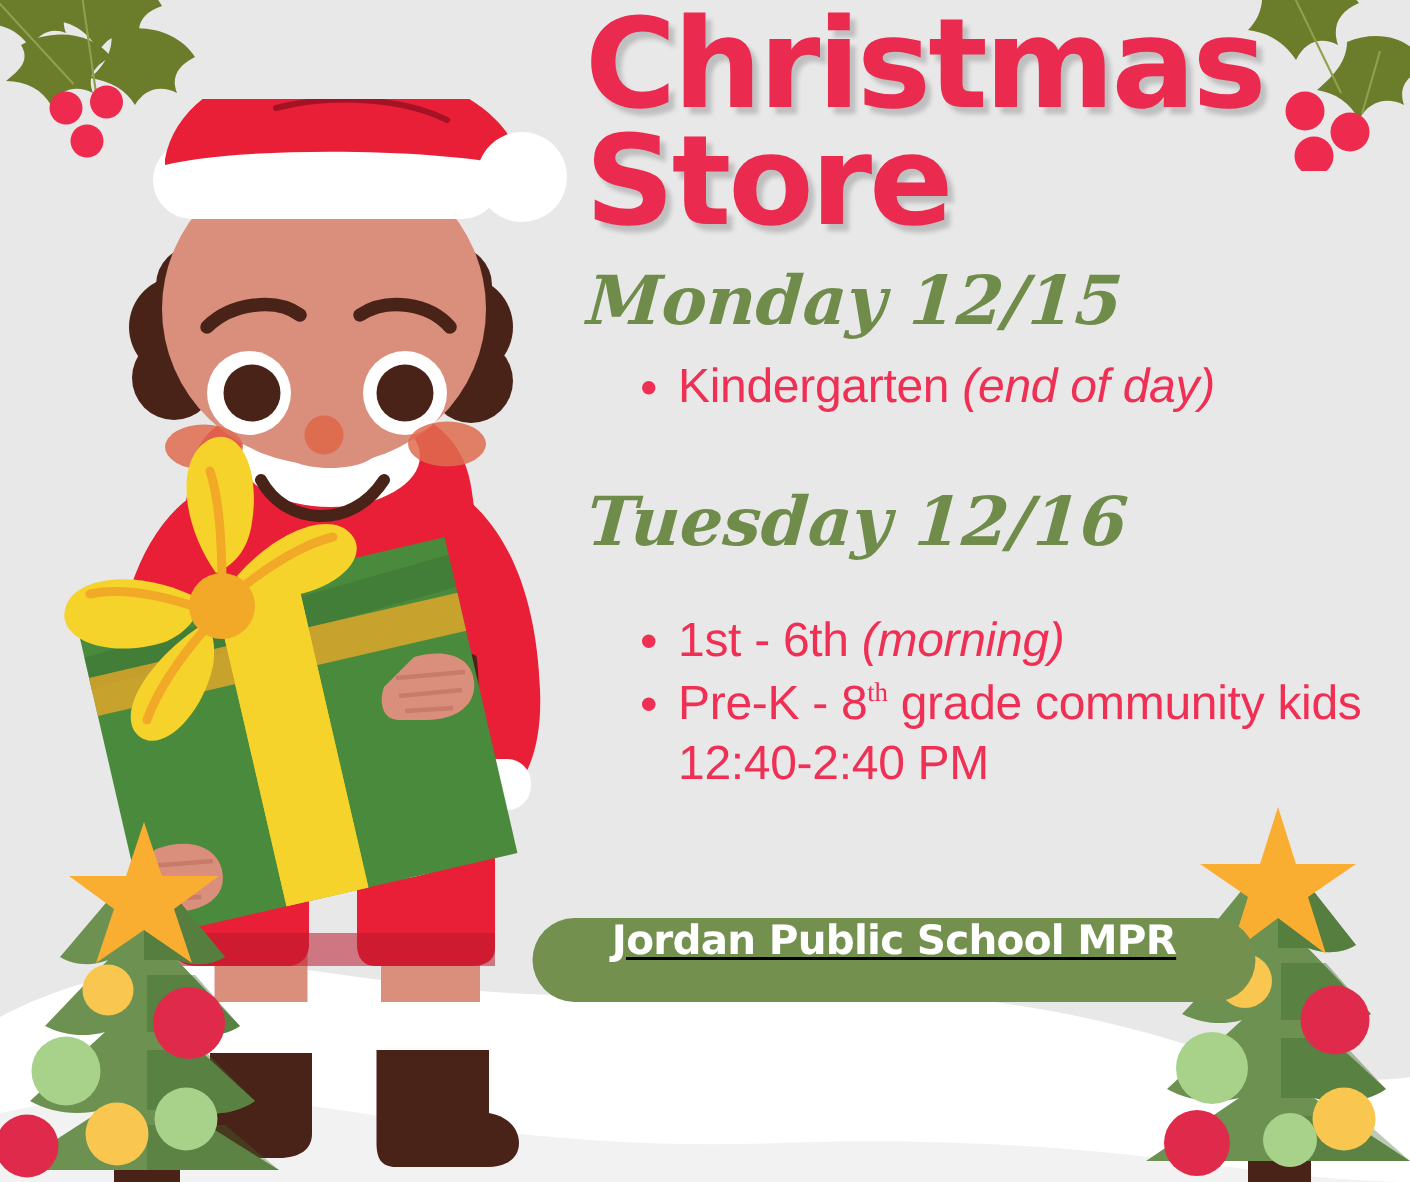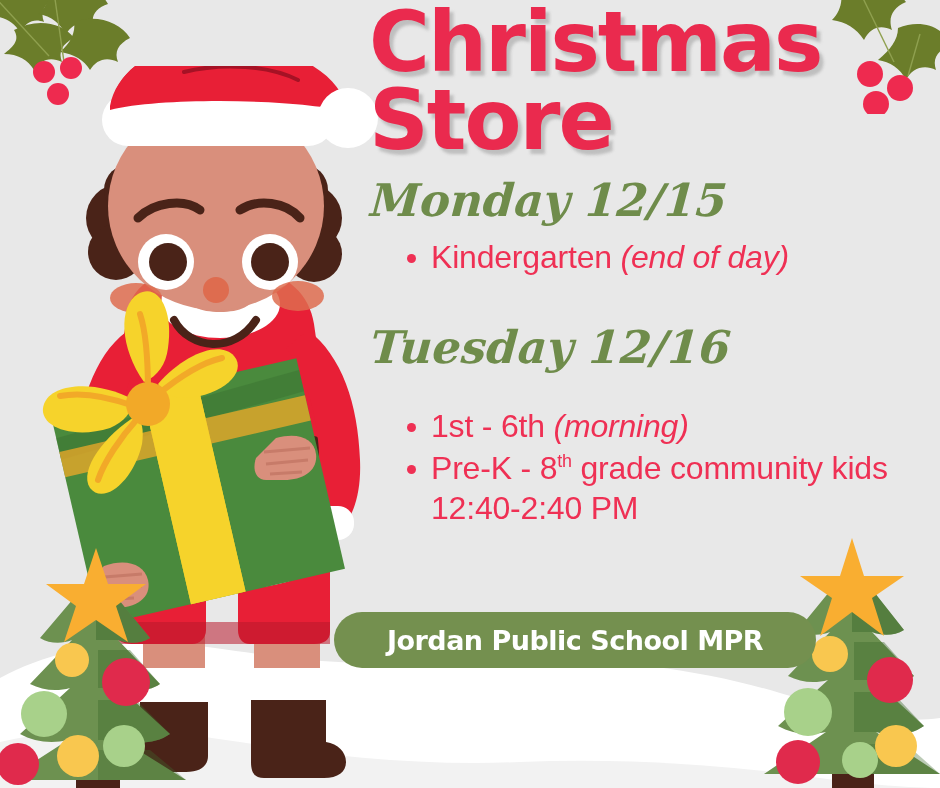--- a/index.html
+++ b/index.html
@@ -28,21 +28,21 @@
   
   .tree-left  { position: absolute; left: -10px;  bottom: -6px; }
   .tree-right { position: absolute; right: -6px; bottom: -8px; }
 
   
   .kid { position: absolute; left: 8px; top: 66px; }
 
   
   .content {
     position: absolute;
-    left: 369px;
+    left: 390px;
     top: 0;
     width: 545px;
     height: 668px;
   }
   .title {
     margin: 0;
     padding-top: 4px;
     font-family: "DejaVu Sans", sans-serif;
     font-weight: bold;
     font-size: 83px;
@@ -85,35 +85,36 @@
     content: "";
     position: absolute;
     left: -24px;
     top: 17px;
     width: 9px;
     height: 9px;
     border-radius: 50%;
     background: #ef3054;
   }
   ul.items li i { font-style: italic; }
-  ul.items li sup { font-size: 0.56em; vertical-align: super; line-height: 0; }
+  ul.items li sup { font-size: 0.56em; vertical-align: super; line-height: 0; font-family: Liberation Serif, serif; }
 
   .group-2 ul.items { margin-top: 36px; }
 
   .venue-pill {
     position: absolute;
     left: -35px;
     top: 612px;
     width: 482px;
     height: 56px;
     background: #74904f;
     border-radius: 28px;
     display: flex;
-    align-items: center;
+    align-items: flex-start;
     justify-content: center;
+    text-decoration: underline;
   }
   .venue-pill span {
     color: #ffffff;
     font-family: "DejaVu Sans", sans-serif;
     font-weight: bold;
     font-size: 27px;
     letter-spacing: -0.5px;
   }
 </style>
 </head>

